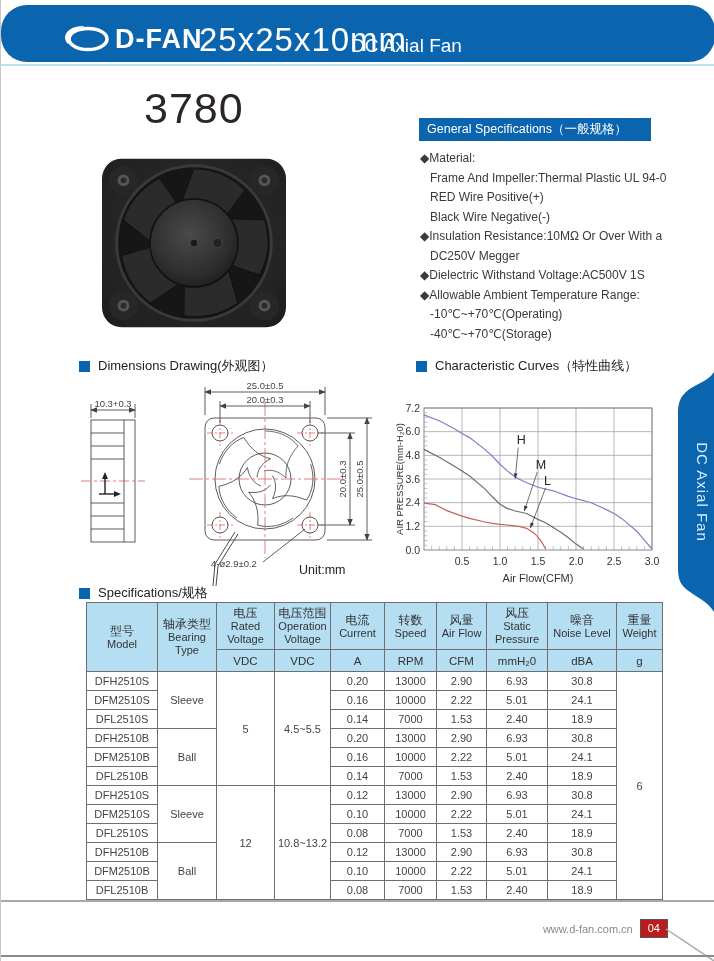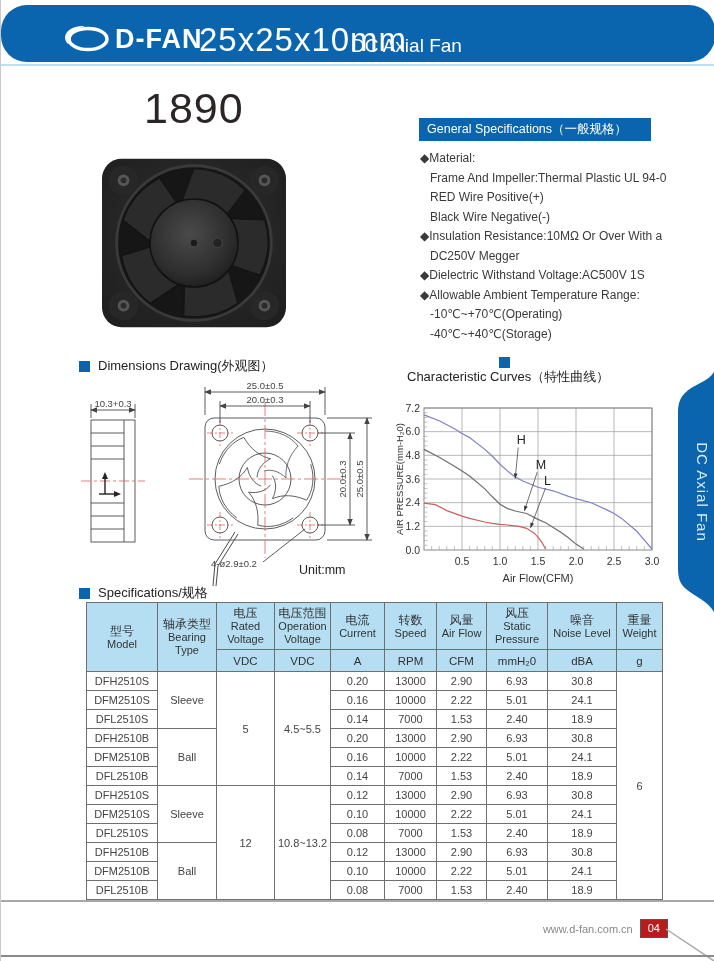--- a/index.html
+++ b/index.html
@@ -20,21 +20,21 @@
   
   .gs-header{position:absolute;left:418px;top:118px;width:232px;height:23px;background:#0a64ae;color:#fff;
              font-size:12.5px;line-height:23px;padding-left:8px;box-sizing:border-box;}
   .gs-body{position:absolute;left:419px;top:149px;width:292px;font-size:12px;color:#3a3a3a;}
   .gs-line{line-height:19.5px;white-space:nowrap;}
   .gs-line.cont{padding-left:10px;}
   
   .section-title{position:absolute;font-size:13px;color:#222;display:flex;align-items:center;}
   .blue-square{width:11px;height:11px;background:#0a64ae;margin-right:8px;flex:0 0 auto;}
   .st-dim{left:78px;top:357px;}
-  .st-curve{left:406px;top:357px;flex-direction:column;}
+  .st-curve{left:415px;top:357px;}
   .st-spec{left:78px;top:584px;}
   
   .dimtxt{font-size:9.5px;fill:#444;font-family:"Liberation Sans",sans-serif;}
   .unittxt{font-size:12.5px;fill:#222;font-family:"Liberation Sans",sans-serif;}
   .tick{font-size:10.5px;fill:#333;font-family:"Liberation Sans",sans-serif;}
   .axis-label{font-size:11px;fill:#333;font-family:"Liberation Sans",sans-serif;}
   .axis-label-y{font-size:9.5px;fill:#333;font-family:"Liberation Sans",sans-serif;}
   .ann{font-size:12.5px;fill:#222;font-family:"Liberation Sans",sans-serif;}
   .dims-svg{position:absolute;left:76px;top:378px;}
   .chart-svg{position:absolute;left:393px;top:388px;}
@@ -69,21 +69,21 @@
         <ellipse cx="25" cy="16" rx="19" ry="10.5" fill="none" stroke="#fff" stroke-width="3.5"></ellipse>
         <path d="M5,21 C-3,13 6,2 22,3 C11,6 7,12 8,19 Z" fill="#fff"></path>
       </svg>
       <span class="brand-name">D-FAN</span>
     </div>
     <span class="page-title">25x25x10mm</span>
     <span class="page-subtitle">DC Axial Fan</span>
   </div>
   <div class="top-underline"></div>
 
-  <div class="model-number">1890</div>
+  <div class="model-number">3780</div>
 
   <svg class="fan-photo" width="196" height="184" viewBox="0 0 200 188">
     <defs>
       <radialGradient id="hubGrad" cx="45%" cy="40%" r="65%">
         <stop offset="0%" stop-color="#4a4a4a"></stop>
           <stop offset="70%" stop-color="#2e2e2e"></stop>
           <stop offset="100%" stop-color="#1c1c1c"></stop>
       </radialGradient>
       <radialGradient id="frameGrad" cx="50%" cy="45%" r="75%">
         <stop offset="0%" stop-color="#303030"></stop>
@@ -131,21 +131,21 @@
   <div class="gs-body" id="gs-body">
       <div class="gs-line">◆Material:</div>
       <div class="gs-line cont">Frame And Impeller:Thermal Plastic UL 94-0</div>
       <div class="gs-line cont">RED Wire Positive(+)</div>
       <div class="gs-line cont">Black Wire Negative(-)</div>
       <div class="gs-line">◆Insulation Resistance:10MΩ Or Over With a</div>
       <div class="gs-line cont">DC250V Megger</div>
       <div class="gs-line">◆Dielectric Withstand Voltage:AC500V 1S</div>
       <div class="gs-line">◆Allowable Ambient Temperature Range:</div>
       <div class="gs-line cont">-10℃~+70℃(Operating)</div>
-      <div class="gs-line cont">-40℃~+40℃(Storage)</div>
+      <div class="gs-line cont">-40℃~+70℃(Storage)</div>
     </div>
 
   <div class="section-title st-dim">
     <span class="blue-square"></span>
     <span>Dimensions Drawing(外观图）</span>
   </div>
   <div class="section-title st-curve">
     <span class="blue-square"></span>
     <span>Characteristic Curves（特性曲线）</span>
   </div>

